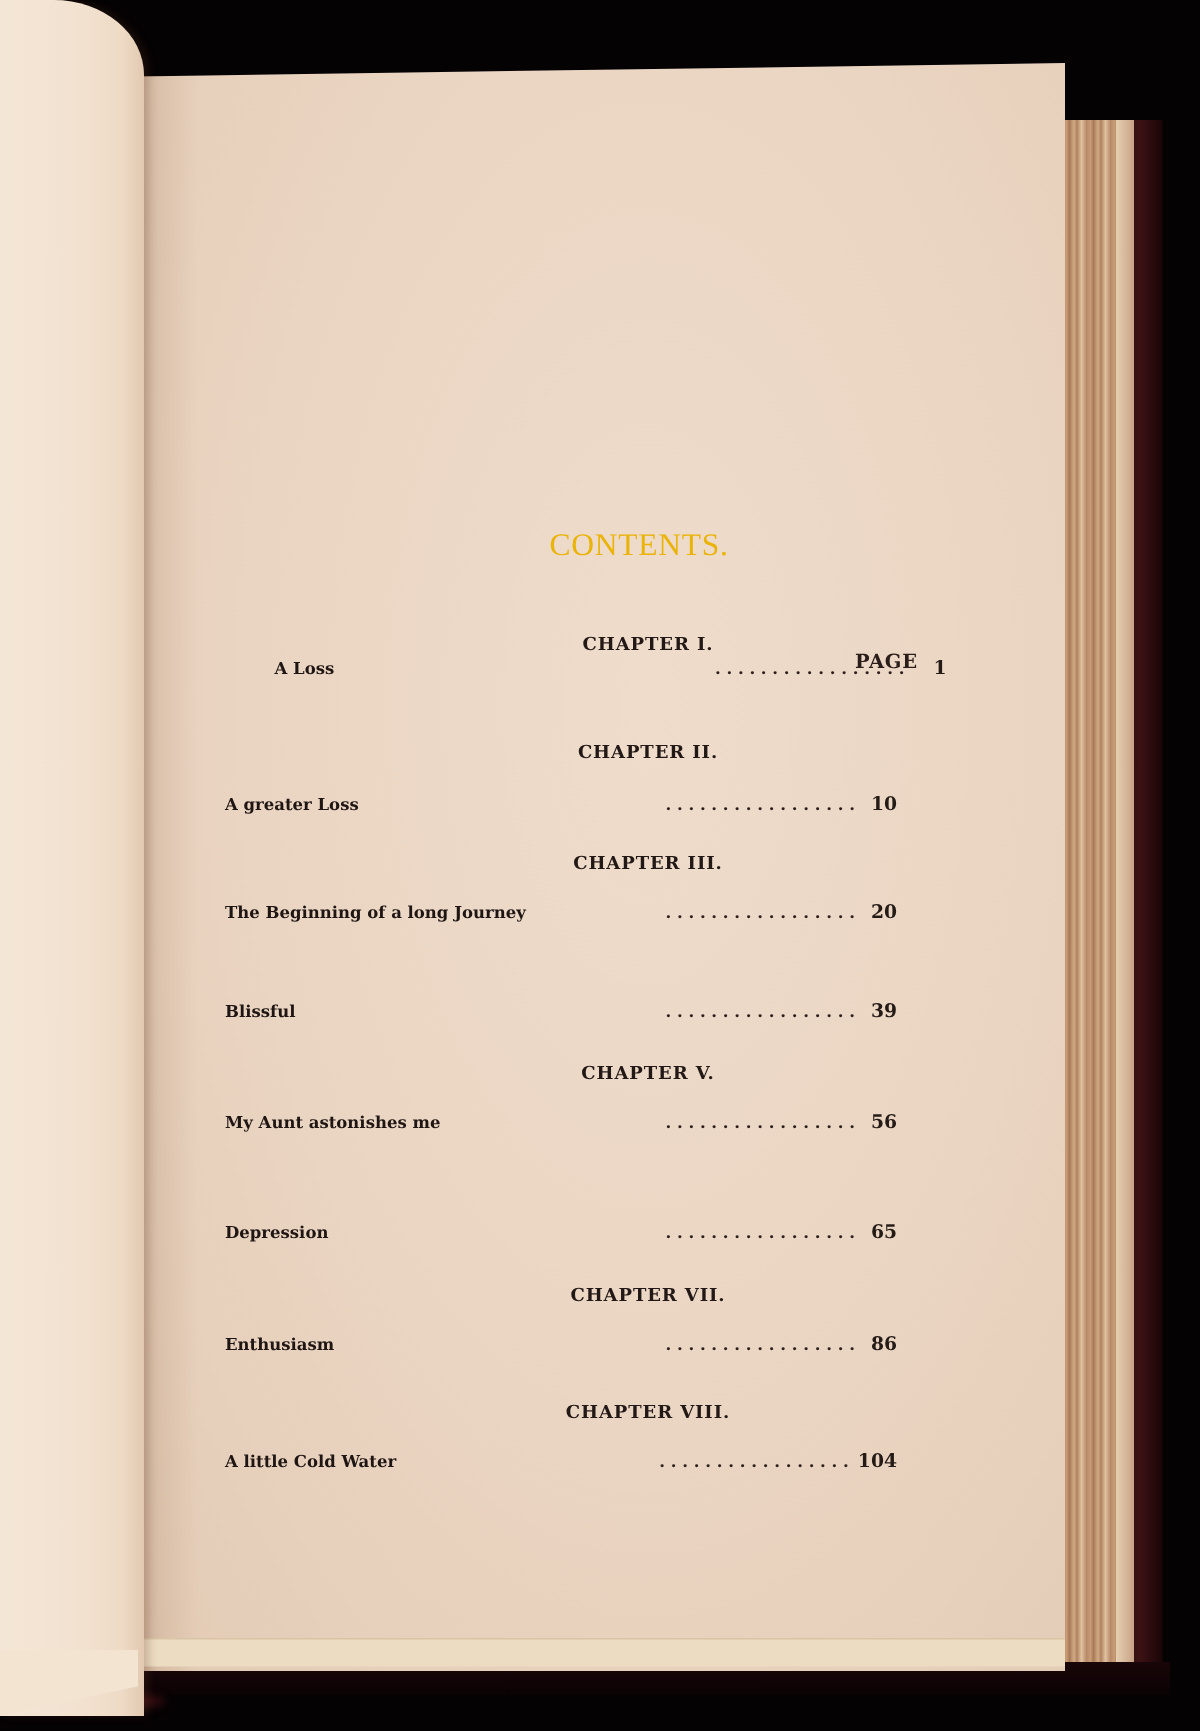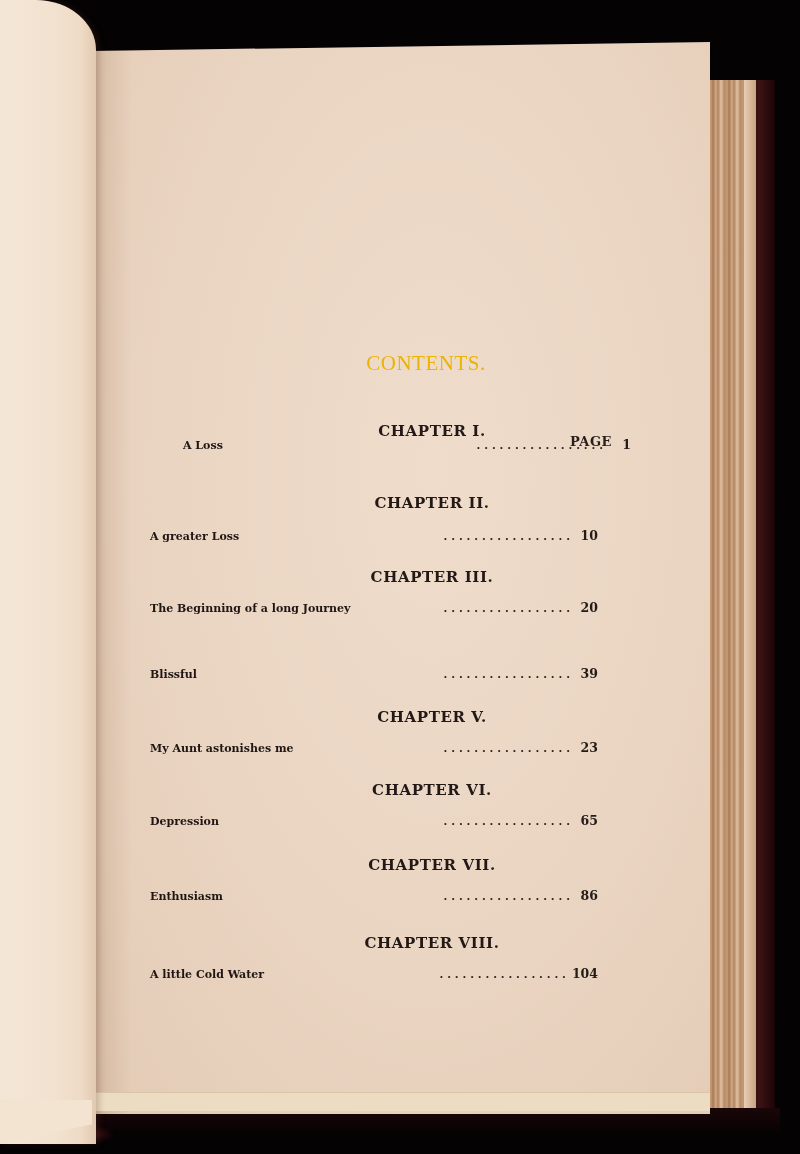--- a/index.html
+++ b/index.html
@@ -136,21 +136,21 @@
       color: #eab308;
       padding-left: 50px;
       box-sizing: border-box;
     }
     .chapter-heading {
       position: absolute;
       left: 0;
       width: 100%;
       text-align: center;
       font-family: "DejaVu Serif", "Liberation Serif", serif;
-      font-size: 15px;
+      font-size: 12px;
       font-weight: bold;
       letter-spacing: 0.6px;
       color: #221816;
       padding-left: 62px;
       box-sizing: border-box;
     }
     .page-col-label {
       position: absolute;
       left: 478px;
       top: 392px;
@@ -242,24 +242,23 @@
     <div class="entry" style="top:624px;">
       <span class="entry-title">Blissful</span>
       <span class="entry-leader">.        .        .        .        .        .        .        .        .        .        .        .        .        .        .        .        .</span>
       <span class="entry-page">39</span>
     </div>
 
     <div class="chapter-heading" style="top:666px;">CHAPTER V.</div>
     <div class="entry" style="top:698px;justify-content:center;">
       <span class="entry-title">My Aunt astonishes me</span>
       <span class="entry-leader">.        .        .        .        .        .        .        .        .        .        .        .        .        .        .        .        .</span>
-      <span class="entry-page">23</span>
-    </div>
-
-    <div class="chapter-heading" style="top:739px;">CHAPTER VI.</div>
+      <span class="entry-page">56</span>
+    </div>
+
     <div class="entry" style="top:771px;">
       <span class="entry-title">Depression</span>
       <span class="entry-leader">.        .        .        .        .        .        .        .        .        .        .        .        .        .        .        .        .</span>
       <span class="entry-page">65</span>
     </div>
 
     <div class="chapter-heading" style="top:814px;">CHAPTER VII.</div>
     <div class="entry" style="top:846px;">
       <span class="entry-title">Enthusiasm</span>
       <span class="entry-leader">.        .        .        .        .        .        .        .        .        .        .        .        .        .        .        .        .</span>

